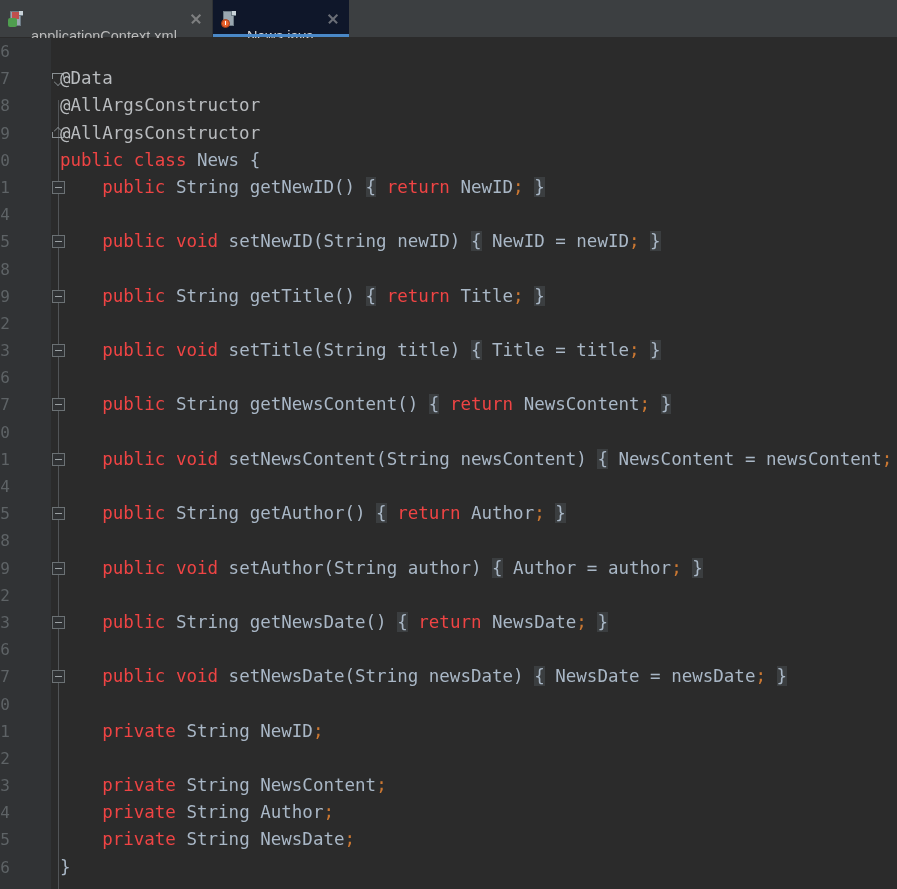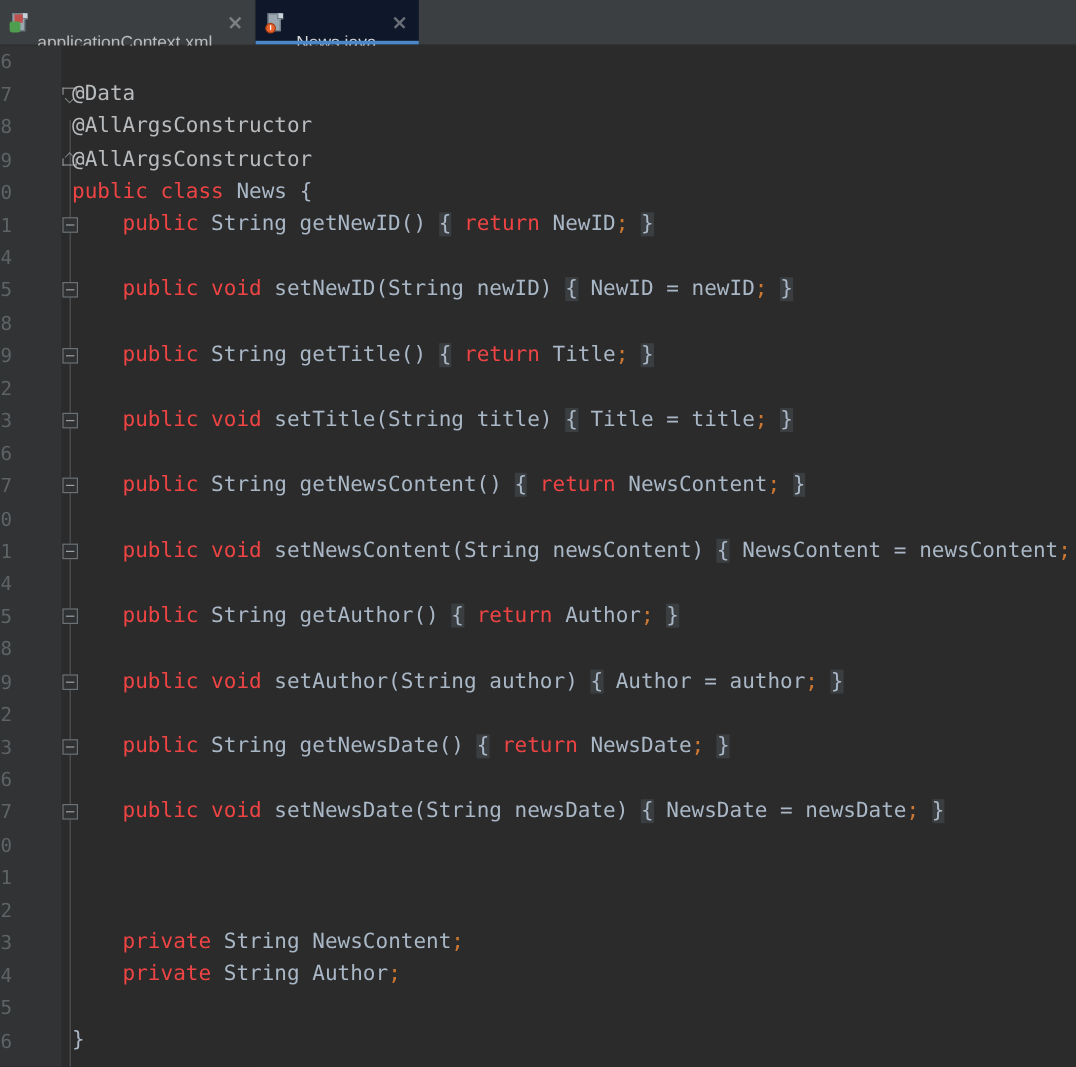--- a/index.html
+++ b/index.html
@@ -307,20 +307,20 @@
       <div class="line"><span class="lnum">1</span><span class="foldmark box"></span><span class="code"><span class="punc">    </span><span class="kw">public</span><span class="punc"> </span><span class="kw">void</span><span class="def"> setNewsContent(String newsContent) </span><span class="brace">{</span><span class="def"> NewsContent = newsContent</span><span class="semi">;</span><span class="punc"> </span></span></div>
       <div class="line"><span class="lnum">4</span><span class="code"></span></div>
       <div class="line"><span class="lnum">5</span><span class="foldmark box"></span><span class="code"><span class="punc">    </span><span class="kw">public</span><span class="punc"> </span><span class="def">String</span><span class="def"> getAuthor() </span><span class="brace">{</span><span class="punc"> </span><span class="kw">return</span><span class="def"> Author</span><span class="semi">;</span><span class="punc"> </span><span class="brace">}</span></span></div>
       <div class="line"><span class="lnum">8</span><span class="code"></span></div>
       <div class="line"><span class="lnum">9</span><span class="foldmark box"></span><span class="code"><span class="punc">    </span><span class="kw">public</span><span class="punc"> </span><span class="kw">void</span><span class="def"> setAuthor(String author) </span><span class="brace">{</span><span class="def"> Author = author</span><span class="semi">;</span><span class="punc"> </span><span class="brace">}</span></span></div>
       <div class="line"><span class="lnum">2</span><span class="code"></span></div>
       <div class="line"><span class="lnum">3</span><span class="foldmark box"></span><span class="code"><span class="punc">    </span><span class="kw">public</span><span class="punc"> </span><span class="def">String</span><span class="def"> getNewsDate() </span><span class="brace">{</span><span class="punc"> </span><span class="kw">return</span><span class="def"> NewsDate</span><span class="semi">;</span><span class="punc"> </span><span class="brace">}</span></span></div>
       <div class="line"><span class="lnum">6</span><span class="code"></span></div>
       <div class="line"><span class="lnum">7</span><span class="foldmark box"></span><span class="code"><span class="punc">    </span><span class="kw">public</span><span class="punc"> </span><span class="kw">void</span><span class="def"> setNewsDate(String newsDate) </span><span class="brace">{</span><span class="def"> NewsDate = newsDate</span><span class="semi">;</span><span class="punc"> </span><span class="brace">}</span></span></div>
       <div class="line"><span class="lnum">0</span><span class="code"></span></div>
-      <div class="line"><span class="lnum">1</span></div>
+      <div class="line"><span class="lnum">1</span><span class="code"><span class="punc">    </span><span class="kw">private</span><span class="punc"> </span><span class="def">String</span><span class="def"> NewID</span><span class="semi">;</span></span></div>
       <div class="line"><span class="lnum">2</span></div>
       <div class="line"><span class="lnum">3</span><span class="code"><span class="punc">    </span><span class="kw">private</span><span class="punc"> </span><span class="def">String</span><span class="def"> NewsContent</span><span class="semi">;</span></span></div>
       <div class="line"><span class="lnum">4</span><span class="code"><span class="punc">    </span><span class="kw">private</span><span class="punc"> </span><span class="def">String</span><span class="def"> Author</span><span class="semi">;</span></span></div>
-      <div class="line"><span class="lnum">5</span></div>
+      <div class="line"><span class="lnum">5</span><span class="code"><span class="punc">    </span><span class="kw">private</span><span class="punc"> </span><span class="def">String</span><span class="def"> NewsDate</span><span class="semi">;</span></span></div>
       <div class="line"><span class="lnum">6</span><span class="code"><span class="punc">}</span></span></div>
     </div>
 </div>
 
 </body></html>

